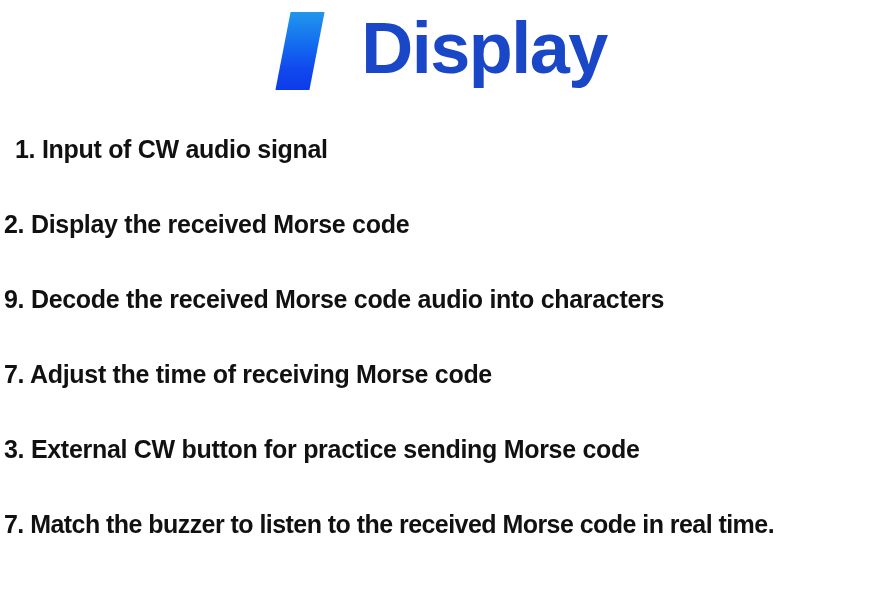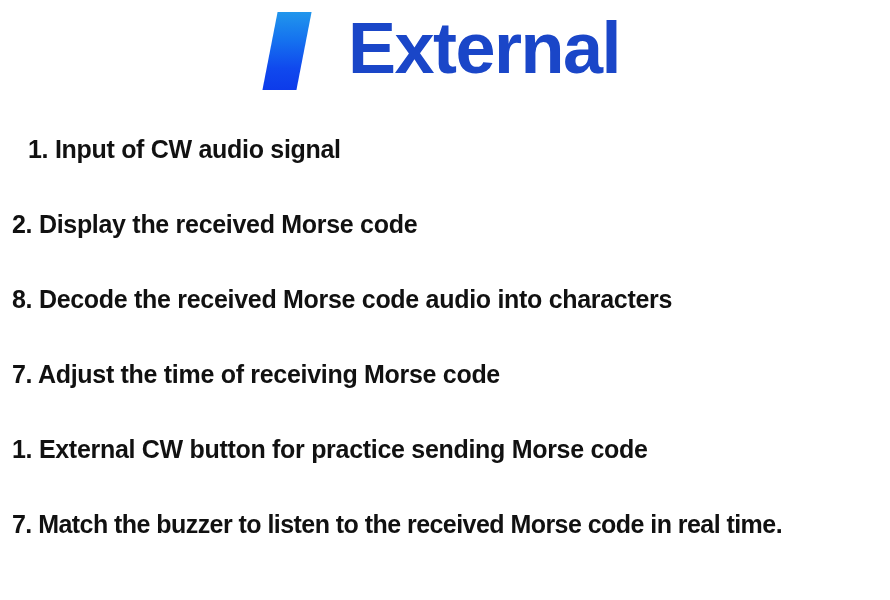--- a/index.html
+++ b/index.html
@@ -67,57 +67,57 @@
   .feature-item {
     height: 75px;
     display: flex;
     align-items: center;
     color: #111111;
     font-family: "Liberation Sans", sans-serif;
     font-size: 25px;
     font-weight: bold;
     letter-spacing: -0.3px;
     white-space: nowrap;
-    padding-left: 12px;
+    padding-left: 4px;
   }
 
   
   .feature-item.indent {
-    padding-left: 28px;
+    padding-left: 15px;
   }
 
   
   .feature-item.wide {
     letter-spacing: -0.55px;
   }
 </style>
 </head>
 <body>
 
 <div class="page">
 
   <div class="header">
     <div class="accent-bar"></div>
-    <div class="title">External</div>
+    <div class="title">Display</div>
   </div>
 
   <div class="feature-list">
     <div class="feature-item indent">
       <span>1. Input of CW audio signal</span>
     </div>
     <div class="feature-item">
       <span>2. Display the received Morse code</span>
     </div>
     <div class="feature-item">
-      <span>8. Decode the received Morse code audio into characters</span>
+      <span>9. Decode the received Morse code audio into characters</span>
     </div>
     <div class="feature-item">
       <span>7. Adjust the time of receiving Morse code</span>
     </div>
     <div class="feature-item">
-      <span>1. External CW button for practice sending Morse code</span>
+      <span>3. External CW button for practice sending Morse code</span>
     </div>
     <div class="feature-item wide">
       <span>7. Match the buzzer to listen to the received Morse code in real time.</span>
     </div>
   </div>
 
 </div>
 
 </body></html>

